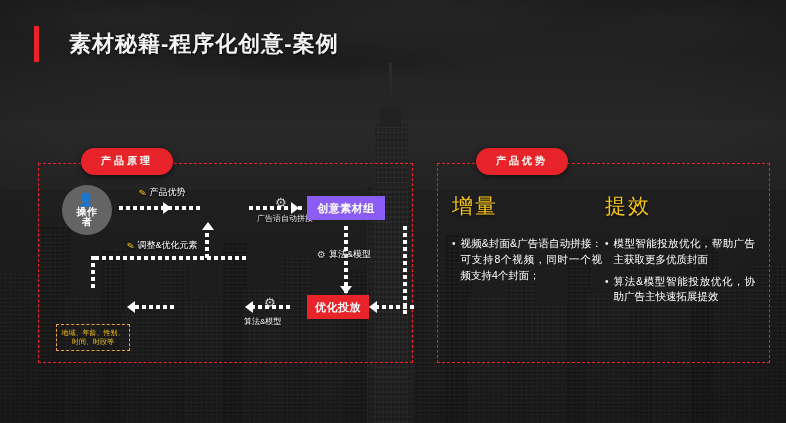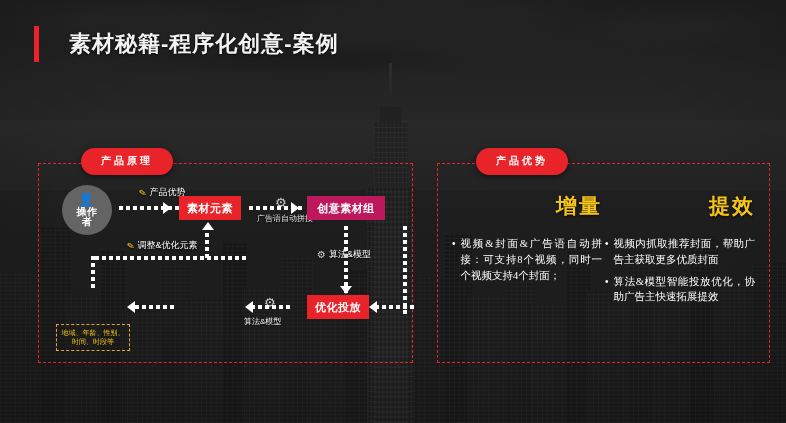--- a/index.html
+++ b/index.html
@@ -84,21 +84,21 @@
   }
   #title-principle { left:42px; }
   #title-advantage { left:38px; }
 
   
   .node {
     position:absolute; display:flex; align-items:center; justify-content:center;
     font-size:11px; font-weight:bold; color:#fff; letter-spacing:.5px; white-space:nowrap;
   }
   .node.red { background:#E8242A; }
-  .node.grey { background:#be185d; }
+  .node.grey { background:#8b5cf6; }
 
   #node-operator {
     left:23px; top:21px; width:50px; height:50px; border-radius:50%;
     background:rgba(120,120,120,.78); flex-direction:column; gap:0; line-height:1.05;
     font-size:10px;
   }
   #node-operator .avatar { font-size:13px; line-height:1; margin-bottom:1px; }
   #node-operator .op-label { display:flex; flex-direction:column; align-items:center; }
 
   #node-material  { left:140px; top:32px; width:62px; height:24px; }
@@ -138,26 +138,26 @@
     position:absolute; left:17px; top:160px; width:74px;
     border:1px dashed #E8A33D; color:#F5C518; font-size:7px; line-height:1.35;
     padding:3px 4px; text-align:center;
   }
 
   
   .adv-col { position:absolute; top:28px; width:150px; }
   #adv-col-0 { left:14px; }
   #adv-col-1 { left:167px; }
   .adv-head {
-    color:#F5C518; font-size:21px; font-weight:bold; text-align:right;
+    color:#F5C518; font-size:21px; font-weight:normal; text-align:left;
     letter-spacing:2px; margin-bottom:16px; text-shadow:0 1px 3px rgba(0,0,0,.8);
   }
   .adv-item { display:flex; gap:5px; color:#fff; font-size:10.5px; line-height:1.5; margin-bottom:6px; }
   .adv-item .dot { color:#fff; font-size:10px; line-height:1.5; flex:0 0 auto; }
-  .adv-item .txt { text-align:justify;font-family:Liberation Serif, serif; }
+  .adv-item .txt { text-align:justify; }
 </style>
 </head>
 <body>
 
 <div id="bg">
   <div class="sky"></div>
   <div class="clouds"></div>
   <div class="haze"></div>
   <div class="city">
     <div class="b" style="left:0px;width:44px;height:150px;"></div>
@@ -224,21 +224,20 @@
       <i></i>
       <i></i>
       <i></i>
       <i></i>
       <i></i>
       <i></i>
       <i></i>
   </div>
   <div class="tri r" style="left:124px;top:38px;"></div>
 
-  <div class="node red" id="node-material">素材元素</div>
 
   <div id="gear-splice">⚙</div>
   <div class="dots h" style="left:210px;top:42px;">
     <i></i>
       <i></i>
       <i></i>
       <i></i>
       <i></i>
       <i></i>
       <i></i>
@@ -379,20 +378,20 @@
     <div class="adv-item">
       <span class="dot">•</span>
       <span class="txt">视频&amp;封面&amp;广告语自动拼接：可支持8个视频，同时一个视频支持4个封面；</span>
     </div>
   </div>
 
   <div class="adv-col" id="adv-col-1">
     <div class="adv-head">提效</div>
     <div class="adv-item">
       <span class="dot">•</span>
-      <span class="txt">视频内抓取推荐封面，帮助广告主获取更多优质封面</span>
+      <span class="txt">模型智能投放优化，帮助广告主获取更多优质封面</span>
     </div>
     <div class="adv-item">
       <span class="dot">•</span>
       <span class="txt">算法&amp;模型智能投放优化，协助广告主快速拓展提效</span>
     </div>
   </div>
 </div>
 
 </body></html>

